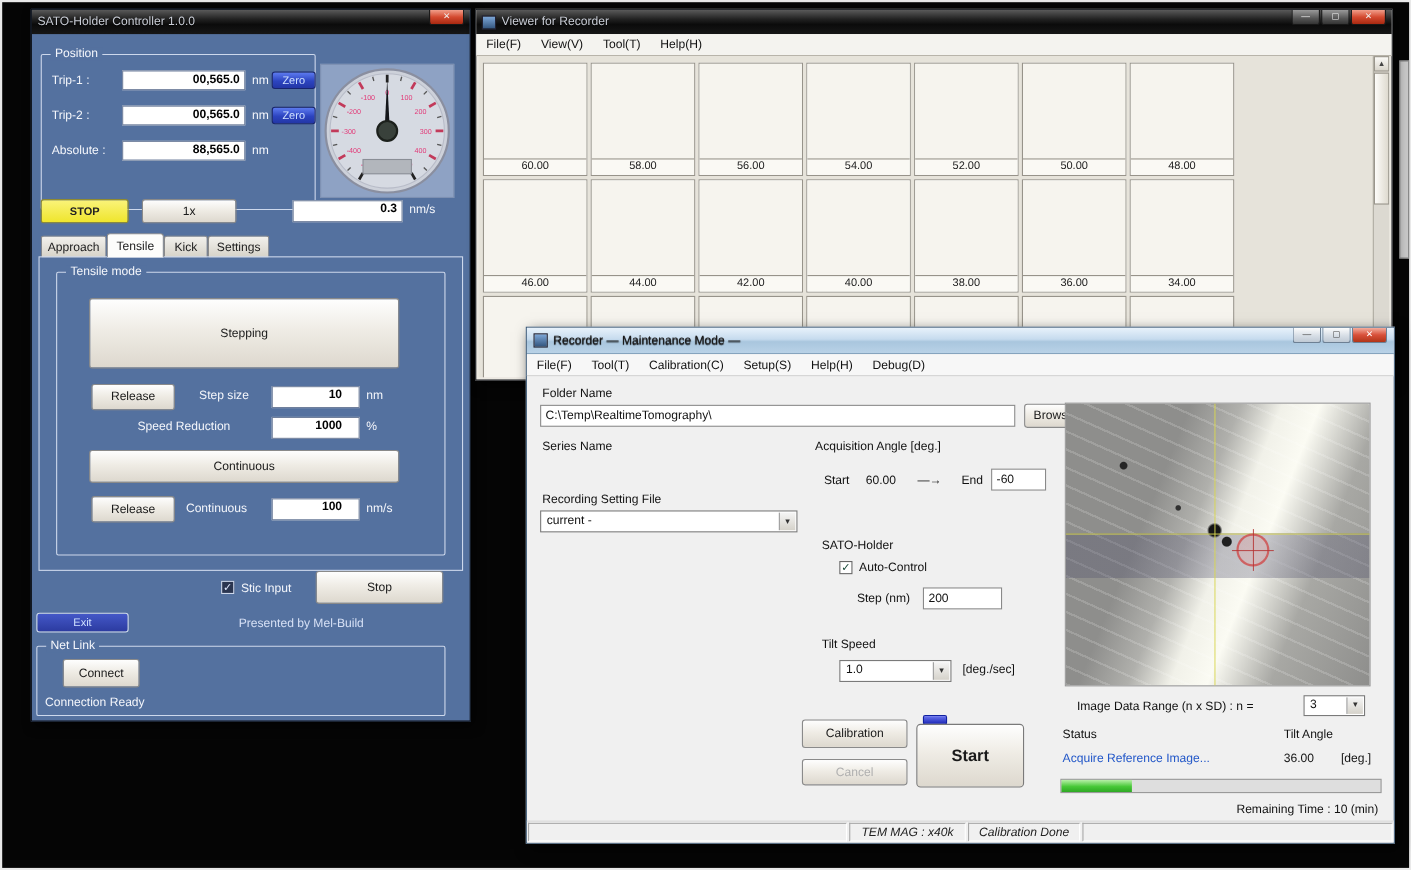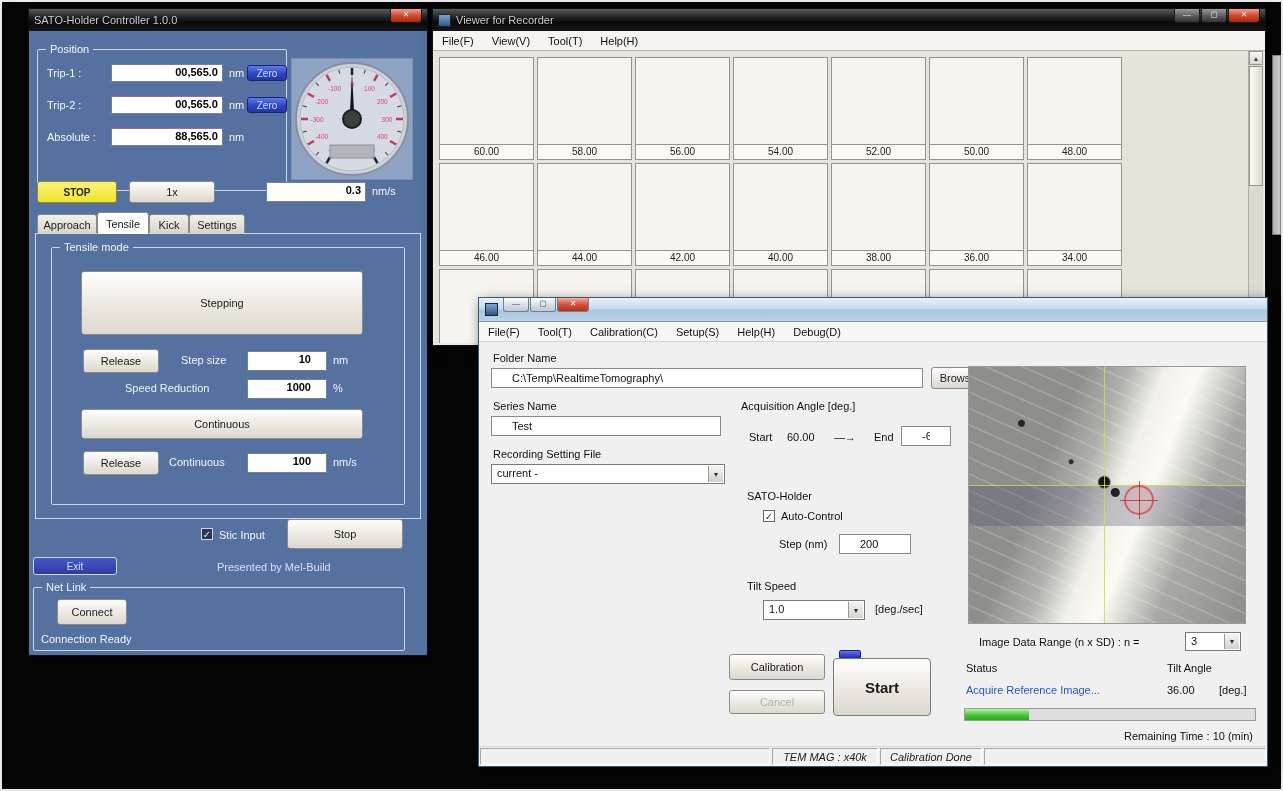--- a/index.html
+++ b/index.html
@@ -100,21 +100,21 @@
   #sc-thumb{position:absolute;left:0;right:0;top:15px;height:120px;background:linear-gradient(90deg,#fdfcf9,#dedacf);
             border:1px solid #9a968c;}
 
   
   #recorder{left:478px;top:297px;width:790px;height:470px;background:#f0f0f0;
             border:1px solid #3c5a78;box-shadow:4px 5px 12px rgba(0,0,0,.75);z-index:30;}
   #rec-menu{position:absolute;left:0;top:24px;right:0;height:20px;background:#f7f7f7;
             border-bottom:1px solid #d2d2d2;display:flex;align-items:center;font-size:11px;color:#111;}
   #rec-menu span{padding:2px 9px;}
   .inp{position:absolute;background:#fff;border:1px solid #8a8a8a;font-size:11px;color:#111;
-       padding:2px 20px;font-family:"Liberation Sans",sans-serif;}
+       padding:2px 4px;font-family:"Liberation Sans",sans-serif;}
   #start-btn{left:354px;top:360px;width:98px;height:58px;font-size:15px;font-weight:bold;
              border-radius:4px;border:1px solid #7a7a7a;}
   #led{position:absolute;left:360px;top:352px;width:22px;height:9px;border-radius:2px;
        background:linear-gradient(#6a74ee,#1c28b8);border:1px solid #1020a0;}
   #preview{position:absolute;left:489px;top:68px;width:278px;height:258px;border:1px solid #9a9a9a;
     background:
       radial-gradient(circle 7px at 49% 45%, #151515 0 5px, rgba(0,0,0,0) 7px),
       radial-gradient(circle 5px at 53% 49%, #202020 0 4px, rgba(0,0,0,0) 5px),
       radial-gradient(circle 4px at 19% 22%, #262626 0 3px, rgba(0,0,0,0) 4px),
       radial-gradient(circle 3px at 37% 37%, #303030 0 2px, rgba(0,0,0,0) 3px),
@@ -371,41 +371,41 @@
     <div id="viewer-scroll">
       <div class="sc-arrow">▲</div>
       <div id="sc-thumb"></div>
     </div>
   </div>
 </div>
 
 <div class="window" id="recorder">
   <div class="tb-light">
     <span class="app-ico"></span>
+    <span class="tb-title">Recorder  — Maintenance Mode —</span>
     <span class="tb-btns">
       <span class="cap-btn">—</span>
       <span class="cap-btn">▢</span>
       <span class="cap-btn close">✕</span>
     </span>
   </div>
   <div id="rec-menu">
       <span>File(F)</span>
       <span>Tool(T)</span>
       <span>Calibration(C)</span>
       <span>Setup(S)</span>
       <span>Help(H)</span>
       <span>Debug(D)</span>
     </div>
 
   <span class="lbl" style="left:14px;top:54px;">Folder Name</span>
   <input class="inp" style="left: 12px; top: 70px; width: 432px; height: 20px;" value="C:\Temp\RealtimeTomography\">
   <div class="btn" style="left:452px;top:69px;width:54px;height:22px;">Browse</div>
 
   <span class="lbl" style="left:14px;top:102px;">Series Name</span>
-  <input class="inp" style="left: 12px; top: 118px; width: 230px; height: 20px;" value="Test">
 
   <span class="lbl" style="left:262px;top:102px;">Acquisition Angle [deg.]</span>
   <span class="lbl" style="left:270px;top:133px;">Start</span>
   <span class="lbl" style="left:308px;top:133px;">60.00</span>
   <span class="lbl" style="left:355px;top:133px;">—→</span>
   <span class="lbl" style="left:395px;top:133px;">End</span>
   <input class="inp" style="left: 422px; top: 128px; width: 50px; height: 20px;" value="-60">
 
   <span class="lbl" style="left:14px;top:150px;">Recording Setting File</span>
   <div class="ddown" style="left:12px;top:166px;width:234px;height:20px;">

